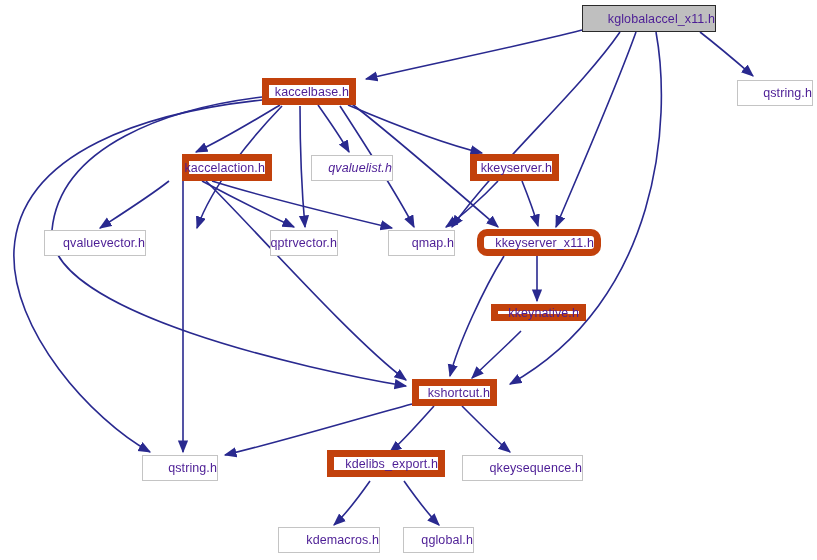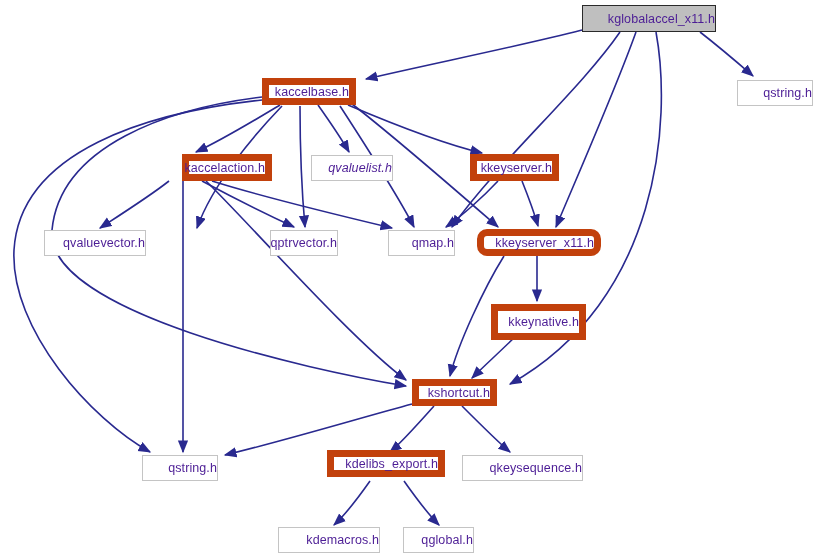--- a/index.html
+++ b/index.html
@@ -116,21 +116,21 @@
       </div>
       <div class="node kind-external" style="left: 270px; top: 230px; width: 68px; height: 26px;">
         <span class="node-label">qptrvector.h</span>
       </div>
       <div class="node kind-external" style="left: 388px; top: 230px; width: 67px; height: 26px;">
         <span class="node-label">qmap.h</span>
       </div>
       <div class="node kind-internal" style="left: 477px; top: 229px; width: 124px; height: 27px; border-radius: 10px;">
         <span class="node-label">kkeyserver_x11.h</span>
       </div>
-      <div class="node kind-internal" style="left: 491px; top: 304px; width: 95px; height: 36px;">
+      <div class="node kind-internal" style="left: 491px; top: 304px; width: 95px; height: 17px;">
         <span class="node-label">kkeynative.h</span>
       </div>
       <div class="node kind-internal" style="left: 412px; top: 379px; width: 85px; height: 27px;">
         <span class="node-label">kshortcut.h</span>
       </div>
       <div class="node kind-external" style="left: 142px; top: 455px; width: 76px; height: 26px;">
         <span class="node-label">qstring.h</span>
       </div>
       <div class="node kind-internal" style="left: 327px; top: 450px; width: 118px; height: 27px;">
         <span class="node-label">kdelibs_export.h</span>

